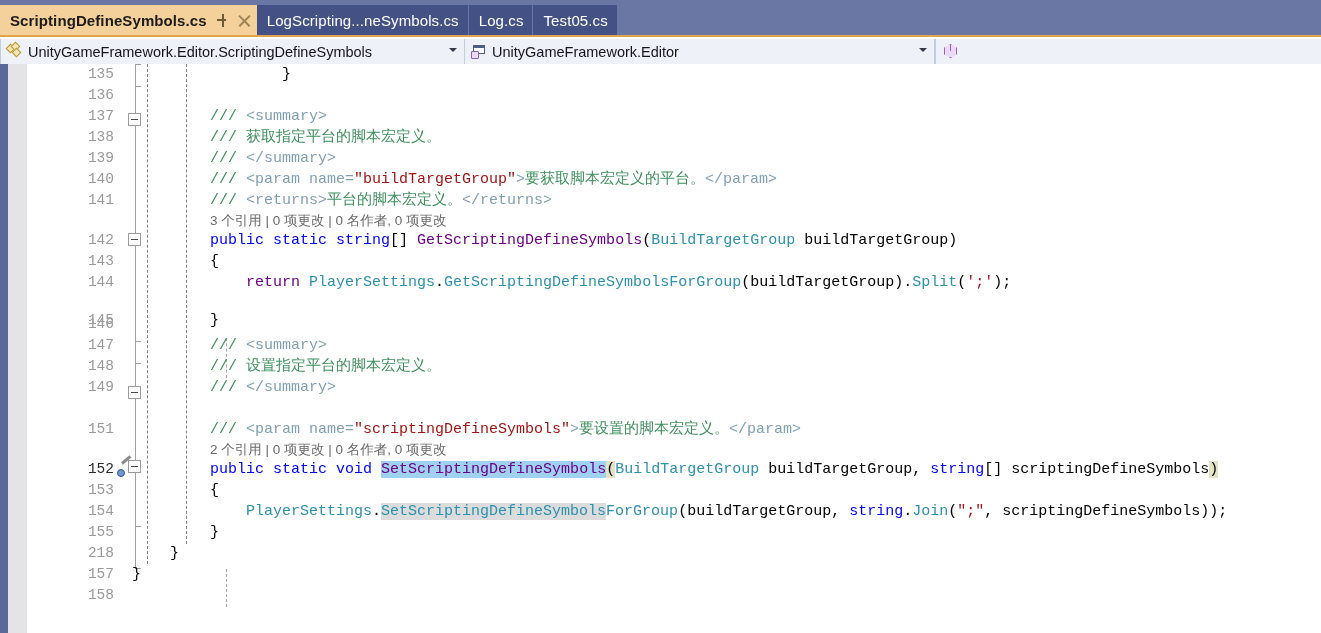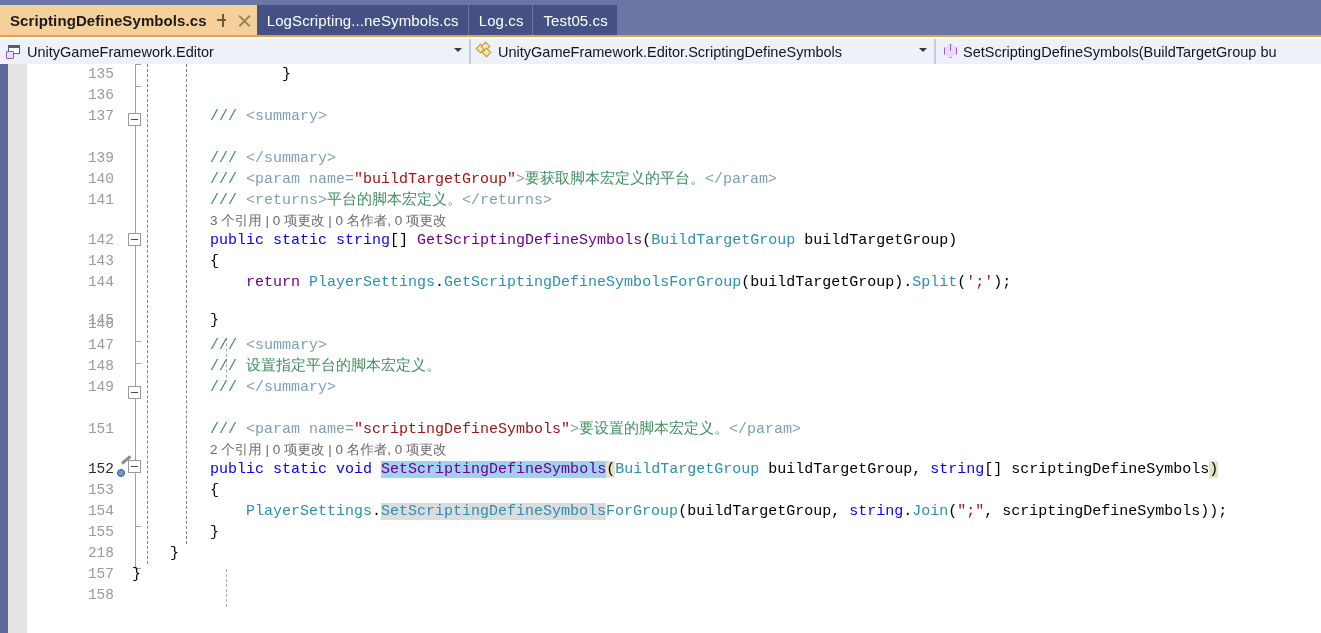--- a/index.html
+++ b/index.html
@@ -218,45 +218,44 @@
         <span class="tabname">Log.cs</span>
       </div>
       <div class="tab">
         <span class="tabname">Test05.cs</span>
       </div>
     </div>
   </div>
 
   <div class="navbar">
 
-    <div class="navbox b1">
-      <span class="nav-ic ic-ns">
-        <span class="win"></span>
-          <span class="cube"></span>
-      </span>
-      <span class="nav-txt">UnityGameFramework.Editor</span>
-      <span class="nav-arrow"></span>
-    </div>
-
     <div class="navbox b2">
       <span class="nav-ic ic-class">
         <span class="d1"></span>
           <span class="d3"></span>
           <span class="d2"></span>
       </span>
       <span class="nav-txt">UnityGameFramework.Editor.ScriptingDefineSymbols</span>
       <span class="nav-arrow"></span>
     </div>
 
+    <div class="navbox b1">
+      <span class="nav-ic ic-ns">
+        <span class="win"></span>
+          <span class="cube"></span>
+      </span>
+      <span class="nav-txt">UnityGameFramework.Editor</span>
+      <span class="nav-arrow"></span>
+    </div>
+
     <div class="navbox b3">
       <span class="nav-ic ic-method">
         <span class="cb"></span>
           <span class="cb2"></span>
       </span>
-      <span class="nav-txt">SetScriptingDefineSymbols(BuildTargetGroup bu</span>
     </div>
   </div>
 
   <div class="editor">
     <div class="left-bar"></div>
     <div class="sel-margin"></div>
 
     <div class="outline-col">
       <div class="ol-vline" style="top:0px;height:57px;"></div>
       <div class="ol-tick" style="top:0px;"></div>
@@ -292,20 +291,24 @@
 
       <div class="row" style="top:21px;">
         <span class="lineno">136</span>
       </div>
 
       <div class="row" style="top:42px;">
         <span class="lineno">137</span>
         <span class="codetext"><span class="cmt">/// </span><span class="xml">&lt;summary&gt;</span></span>
       </div>
 
+      <div class="row" style="top:63px;">
+        <span class="lineno">138</span>
+        <span class="codetext"><span class="cmt">/// 获取指定平台的脚本宏定义。</span></span>
+      </div>
 
       <div class="row" style="top:84px;">
         <span class="lineno">139</span>
         <span class="codetext"><span class="cmt">/// </span><span class="xml">&lt;/summary&gt;</span></span>
       </div>
 
       <div class="row" style="top:105px;">
         <span class="lineno">140</span>
         <span class="codetext"><span class="cmt">/// </span><span class="xml">&lt;param name=</span><span class="str">"buildTargetGroup"</span><span class="xml">&gt;</span><span class="cmt">要获取脚本宏定义的平台。</span><span class="xml">&lt;/param&gt;</span></span>
       </div>

